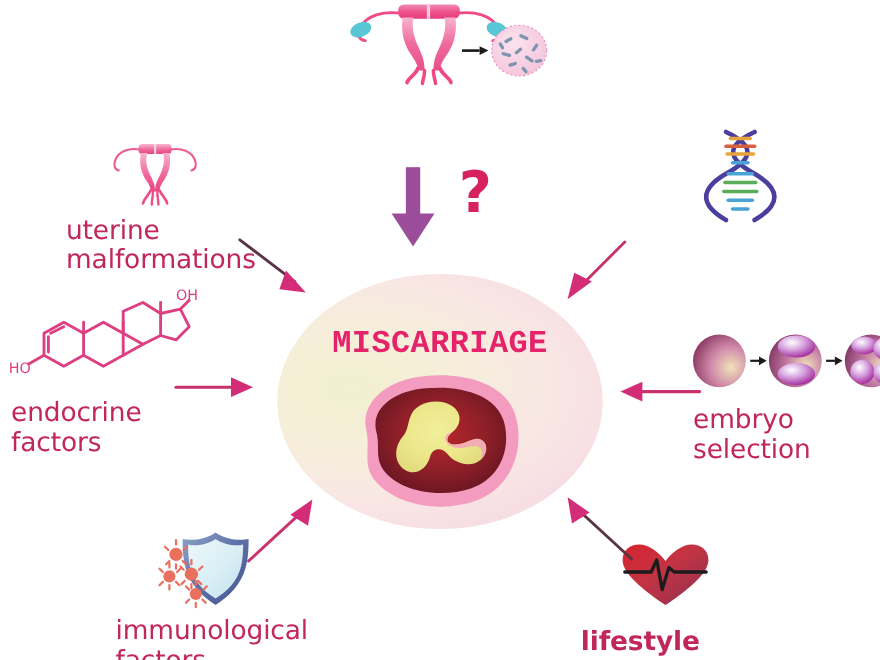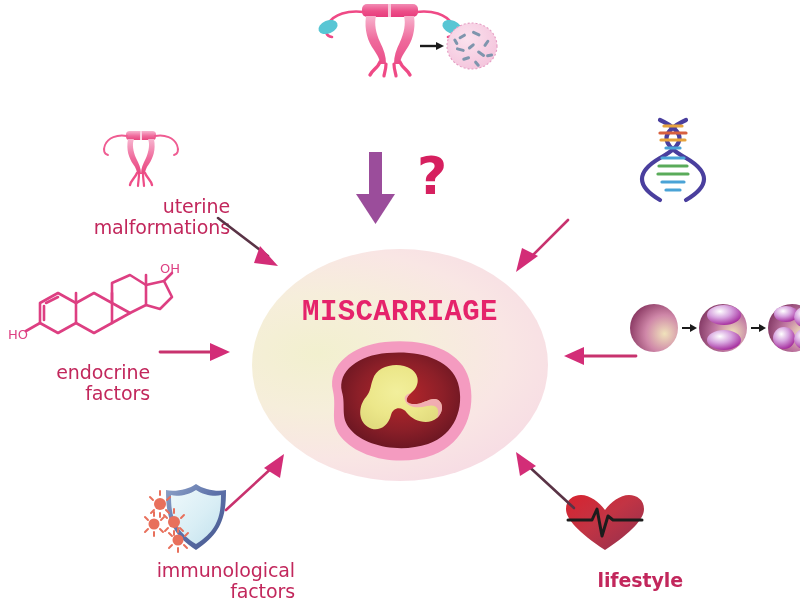--- a/index.html
+++ b/index.html
@@ -13,24 +13,24 @@
   #canvas {
     position: relative;
     width: 800px;
     height: 600px;
     background: #ffffff;
     overflow: hidden;
   }
   .node { position: absolute; }
   .label {
     position: absolute;
-    text-align: right;
+    text-align: left;
     color: #c2275c;
     font-family: "DejaVu Sans", sans-serif;
-    font-size: 19px;
+    font-size: 24px;
     line-height: 1.12;
     letter-spacing: -0.1px;
     white-space: pre-line;
   }
   .title-label {
     position: absolute;
     text-align: center;
     color: #4b3b82;
     font-family: "DejaVu Sans", sans-serif;
     font-weight: bold;
@@ -350,20 +350,22 @@
       <path d="M123,28 L131,28" stroke="#1b1b1b" stroke-width="2"></path>
       <path d="M131,24 L138,28 L131,32 Z" fill="#1b1b1b"></path>
 
       <circle cx="164" cy="28" r="24" fill="url(#zy2)"></circle>
       <ellipse cx="158" cy="14" rx="12" ry="8" fill="url(#blob)"></ellipse>
       <circle cx="176" cy="17" r="10" fill="url(#blob)"></circle>
       <circle cx="156" cy="38" r="11" fill="url(#blob)"></circle>
       <circle cx="176" cy="39" r="10" fill="url(#blob)"></circle>
     </svg>
   </div>
+  <div class="label" style="left:630px; top:368px; width:150px;">embryo
+selection</div>
 
   <div class="node" style="left:560px; top:344px;">
     <svg width="76" height="24" viewBox="0 0 76 24">
       <path d="M76,12 L22,12" stroke="#c8326e" stroke-width="2.8" stroke-linecap="round"></path>
       <path d="M24,3 L4,12 L24,21 Z" fill="#d32d77"></path>
     </svg>
   </div>
 
   <div class="node" style="left:642px; top:118px;">
     <svg width="62" height="84" viewBox="0 0 62 84">

